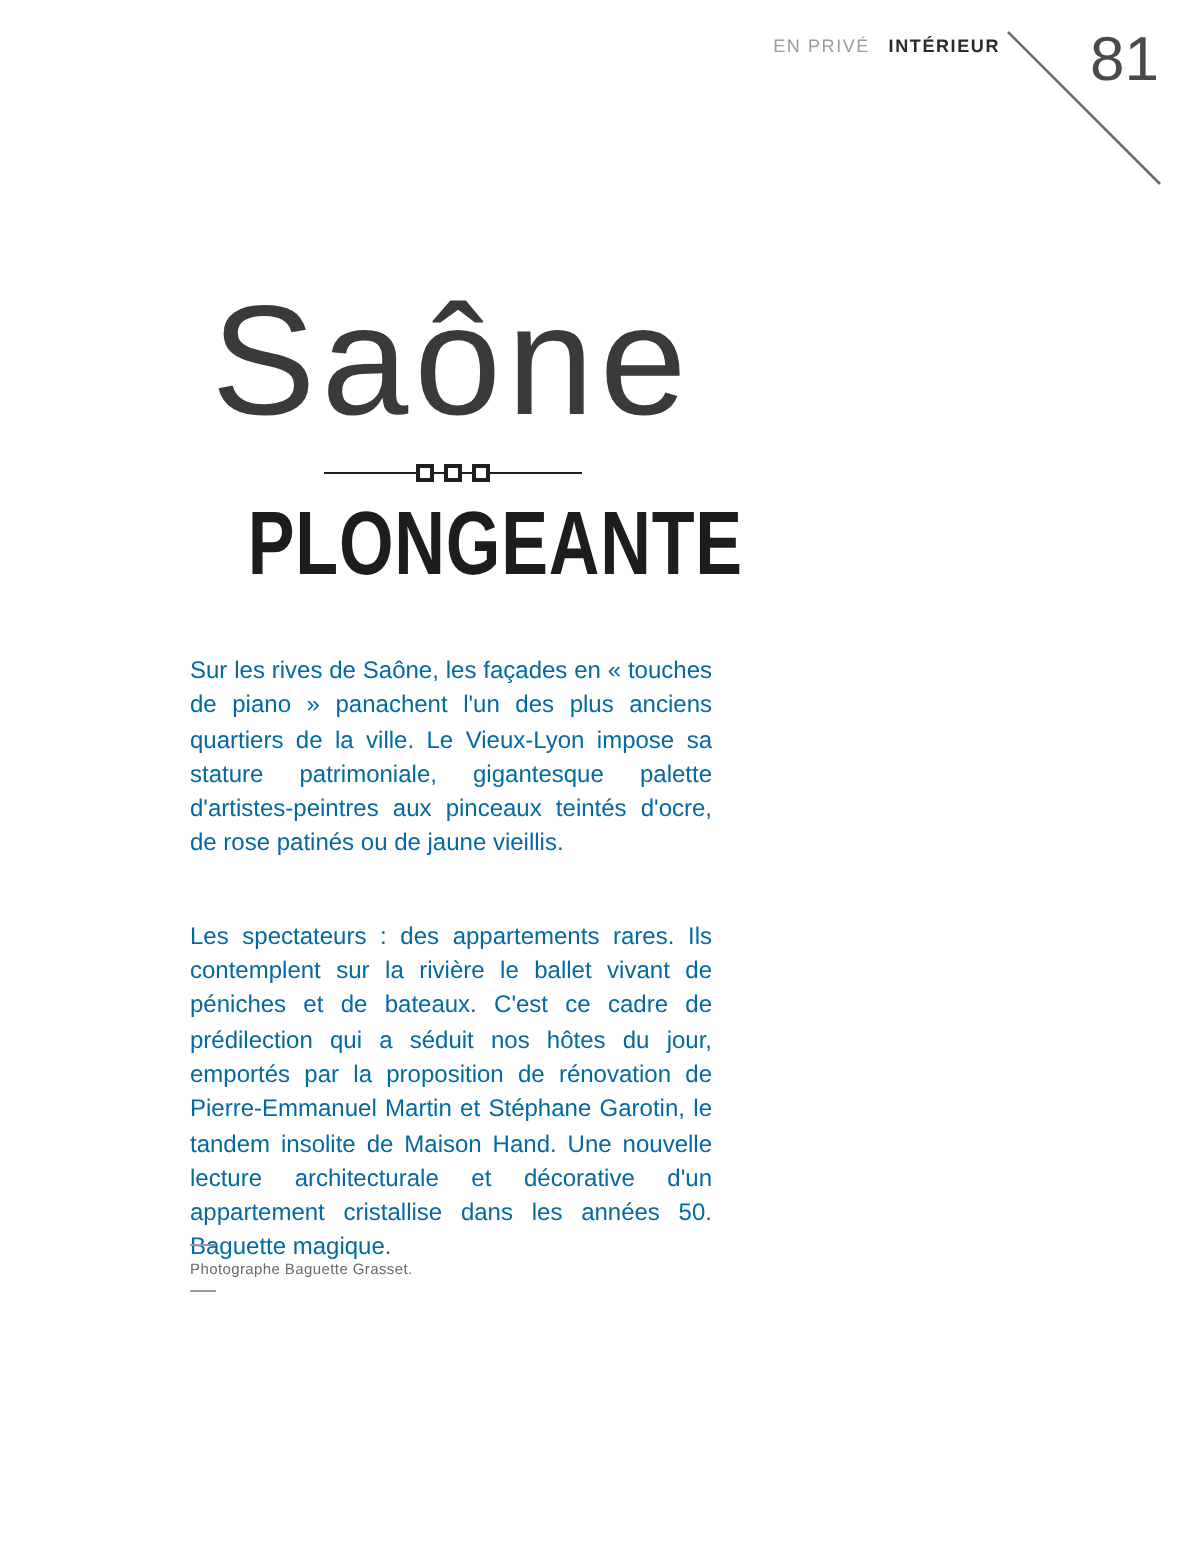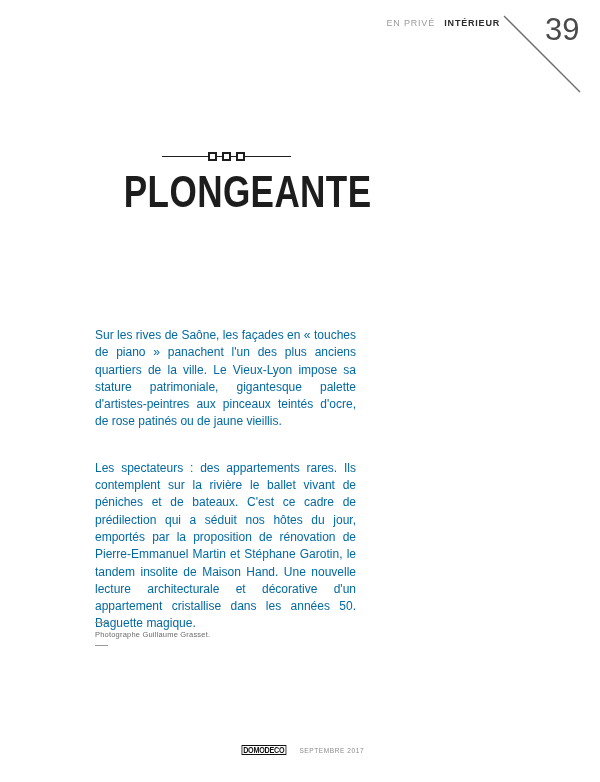--- a/index.html
+++ b/index.html
@@ -84,44 +84,41 @@
 
   <div class="header-label">
     <span class="hl-light">EN PRIVÉ</span>
     <span class="hl-bold">INTÉRIEUR</span>
   </div>
 
   <svg class="diagonal-rule" viewBox="0 0 85 85" xmlns="http://www.w3.org/2000/svg">
     <line x1="4" y1="4" x2="80" y2="80" stroke="#6b6b6b" stroke-width="1.3"></line>
   </svg>
 
-  <div class="page-number">39</div>
+  <div class="page-number">81</div>
 
   <div class="title-block">
+    <div class="saone">Saône</div>
     <div class="title-divider">
       <span class="dline"></span>
       <span class="sq"></span>
       <span class="conn"></span>
       <span class="sq"></span>
       <span class="conn"></span>
       <span class="sq"></span>
       <span class="dline"></span>
     </div>
     <div class="plongeante">PLONGEANTE</div>
   </div>
 
   <div class="body-copy">
     <p>Sur les rives de Saône, les façades en « touches de piano » panachent l'un des plus anciens quartiers de la ville. Le Vieux-Lyon impose sa stature patrimoniale, gigantesque palette d'artistes-peintres aux pinceaux teintés d'ocre, de rose patinés ou de jaune vieillis.</p>
     <p>Les spectateurs : des appartements rares. Ils contemplent sur la rivière le ballet vivant de péniches et de bateaux. C'est ce cadre de prédilection qui a séduit nos hôtes du jour, emportés par la proposition de rénovation de Pierre-Emmanuel Martin et Stéphane Garotin, le tandem insolite de Maison Hand. Une nouvelle lecture architecturale et décorative d'un appartement cristallise dans les années 50. Baguette magique.</p>
   </div>
 
   <div class="credit-block">
     <div class="rule-sm"></div>
-    <div class="credit-text">Photographe Guillaume Grasset.</div>
+    <div class="credit-text">Photographe Baguette Grasset.</div>
     <div class="rule-sm"></div>
   </div>
 
-  <div class="footer">
-    <span class="footer-logo">DOMODECO</span>
-    <span class="footer-issue">SEPTEMBRE 2017</span>
-  </div>
 
 </div>
 
 </body></html>

